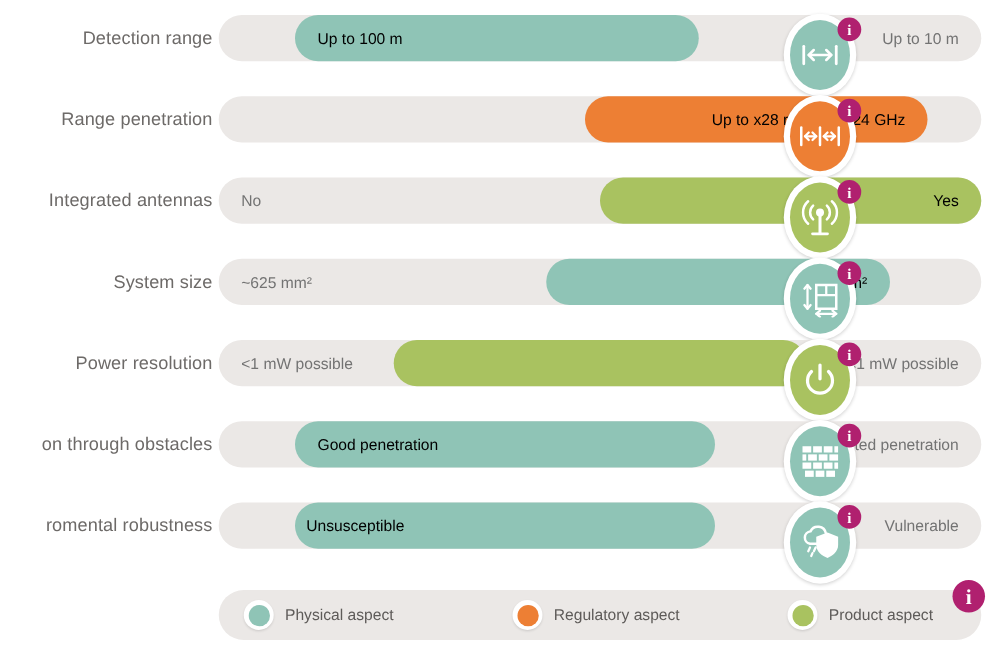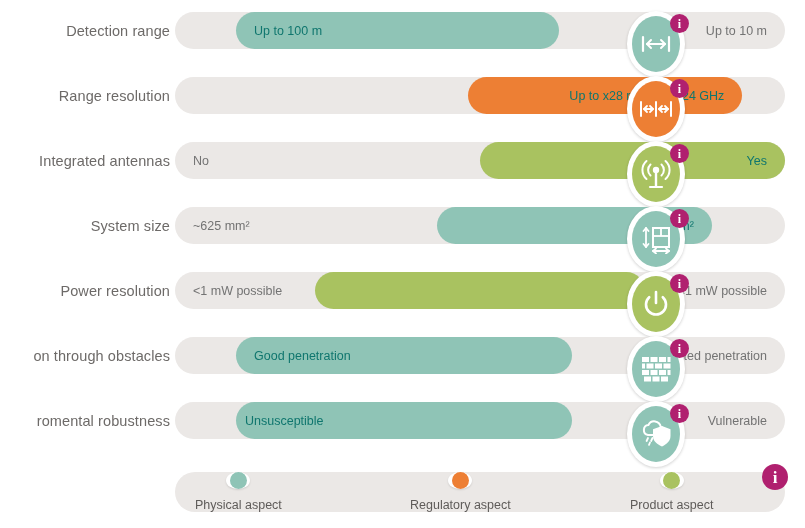--- a/index.html
+++ b/index.html
@@ -28,21 +28,21 @@
   }
   .lbl-left{
     position:absolute;left:18px;top:0;height:37px;
     display:flex;align-items:center;font-size:12.5px;white-space:nowrap;
   }
   .lbl-right{
     position:absolute;right:18px;top:0;height:37px;
     display:flex;align-items:center;font-size:12.5px;white-space:nowrap;
   }
   .t-dark{color:#737373;}
-  .t-white{color:#0f766e;}
+  .t-white{color:#000000;}
 
   
   .badge{
     position:absolute;left:452px;top:-1px;width:58px;height:66px;
   }
   .badge-ring{
     position:absolute;left:0;top:0;width:58px;height:66px;
     border-radius:50%;
     background:#ffffff;
     box-shadow:0 1px 3px rgba(0,0,0,.18);
@@ -63,21 +63,21 @@
     line-height:1;
   }
 
   
   .legend-wrap{position:absolute;left:175px;top:472px;width:610px;height:40px;}
   .legend-track{
     position:absolute;left:0;top:0;width:610px;height:40px;
     background:#ebe8e6;border-radius:20px;
   }
   .legend-item{
-    position:absolute;top:0;height:40px;display:flex;align-items:center;gap:9px;flex-direction:column;
+    position:absolute;top:0;height:40px;display:flex;align-items:center;gap:9px;
   }
   .legend-dot-ring{
     width:24px;height:24px;border-radius:50%;background:#fff;
     display:flex;align-items:center;justify-content:center;
     box-shadow:0 1px 2px rgba(0,0,0,.12);
   }
   .legend-dot{width:17px;height:17px;border-radius:50%;}
   .legend-text{font-size:12.5px;color:#5e5b59;white-space:nowrap;}
 
   .corner-info{
@@ -108,21 +108,21 @@
       <line x1="6" y1="11" x2="24" y2="11" stroke="#fff" stroke-width="2" stroke-linecap="round"></line>
       <polyline points="10,7 6,11 10,15" fill="none" stroke="#fff" stroke-width="2" stroke-linecap="round" stroke-linejoin="round"></polyline>
       <polyline points="20,7 24,11 20,15" fill="none" stroke="#fff" stroke-width="2" stroke-linecap="round" stroke-linejoin="round"></polyline>
     </svg>
           </div>
           <div class="info-dot">i</div>
         </div>
       </div>
     </div>
     <div class="row" style="top: 63px;">
-      <div class="row-label">Range resolution</div>
+      <div class="row-label">Range penetration</div>
       <div class="track">
         <div class="fill" style="left: 292.8px; width: 274.5px; background: rgb(237, 127, 52);"></div>
         <div class="lbl-right t-white" style="right: 60.7px;">Up to x28 related to 24 GHz</div>
         <div class="badge">
           <div class="badge-ring"></div>
           <div class="badge-disc" style="background: rgb(237, 127, 52);">
             <svg width="34" height="22" viewBox="0 0 34 22">
       <line x1="2" y1="4" x2="2" y2="18" stroke="#fff" stroke-width="2" stroke-linecap="round"></line>
       <line x1="17" y1="4" x2="17" y2="18" stroke="#fff" stroke-width="2" stroke-linecap="round"></line>
       <line x1="32" y1="4" x2="32" y2="18" stroke="#fff" stroke-width="2" stroke-linecap="round"></line>

